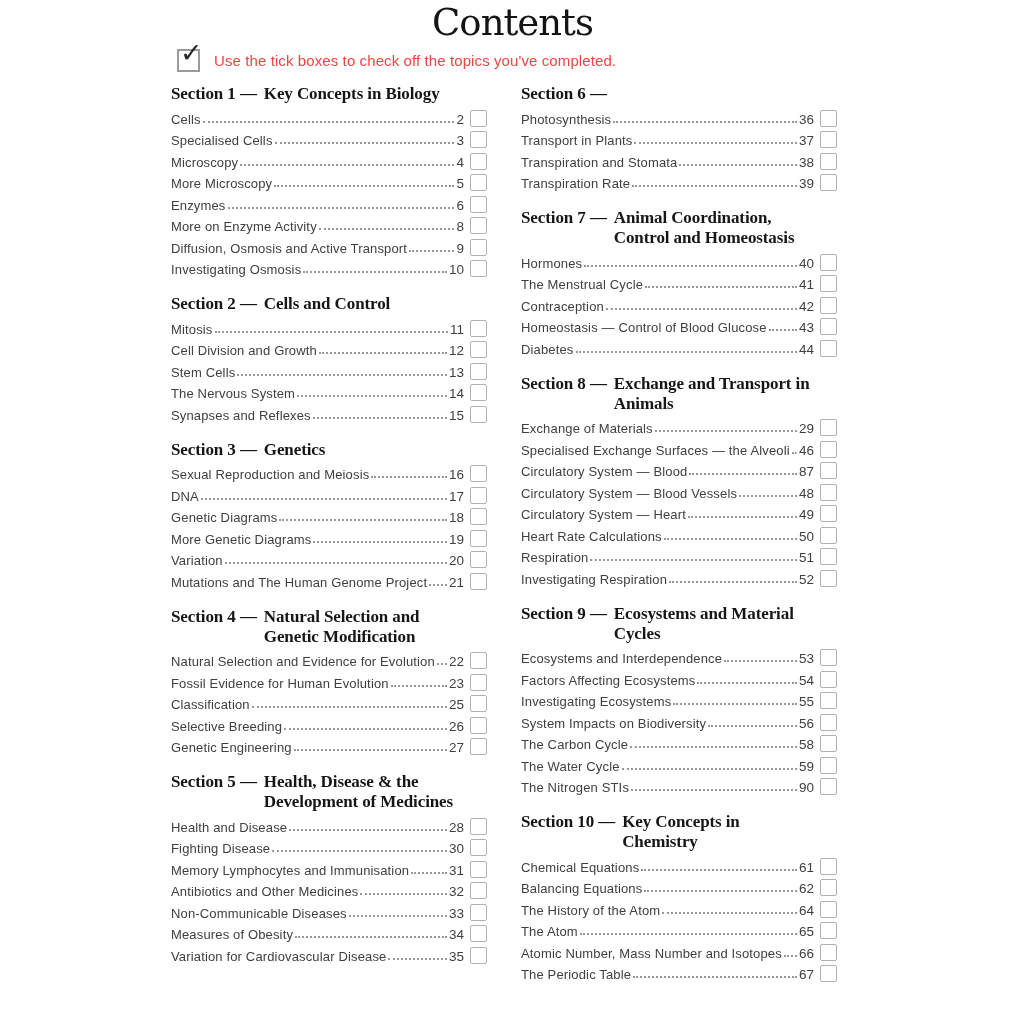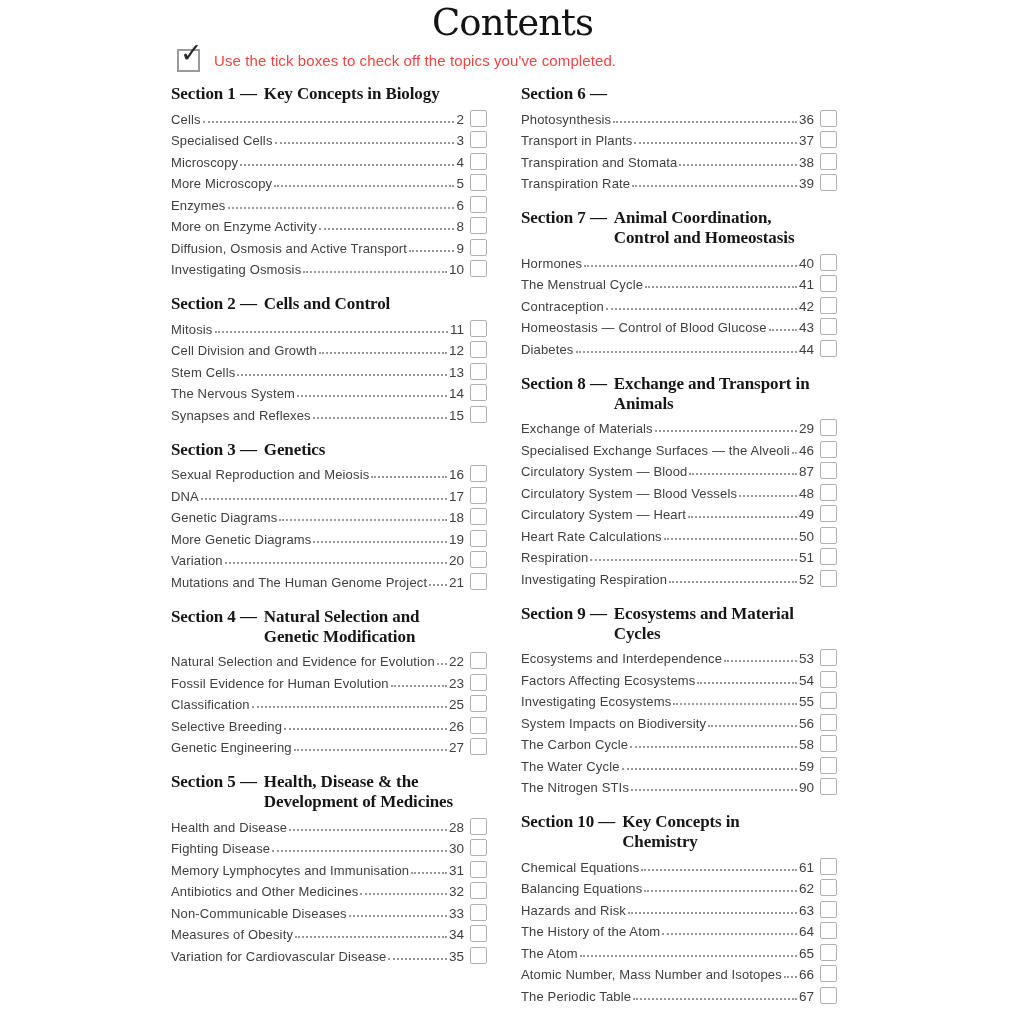--- a/index.html
+++ b/index.html
@@ -516,26 +516,20 @@
             <span class="page-number">61</span>
             <span class="tick-checkbox"></span>
           </div>
           <div class="entry">
             <span class="entry-label">Balancing Equations</span>
             <span class="dot-leader"></span>
             <span class="page-number">62</span>
             <span class="tick-checkbox"></span>
           </div>
           <div class="entry">
-            <span class="entry-label">Hazards and Risk</span>
-            <span class="dot-leader"></span>
-            <span class="page-number">63</span>
-            <span class="tick-checkbox"></span>
-          </div>
-          <div class="entry">
             <span class="entry-label">The History of the Atom</span>
             <span class="dot-leader"></span>
             <span class="page-number">64</span>
             <span class="tick-checkbox"></span>
           </div>
           <div class="entry">
             <span class="entry-label">The Atom</span>
             <span class="dot-leader"></span>
             <span class="page-number">65</span>
             <span class="tick-checkbox"></span>

